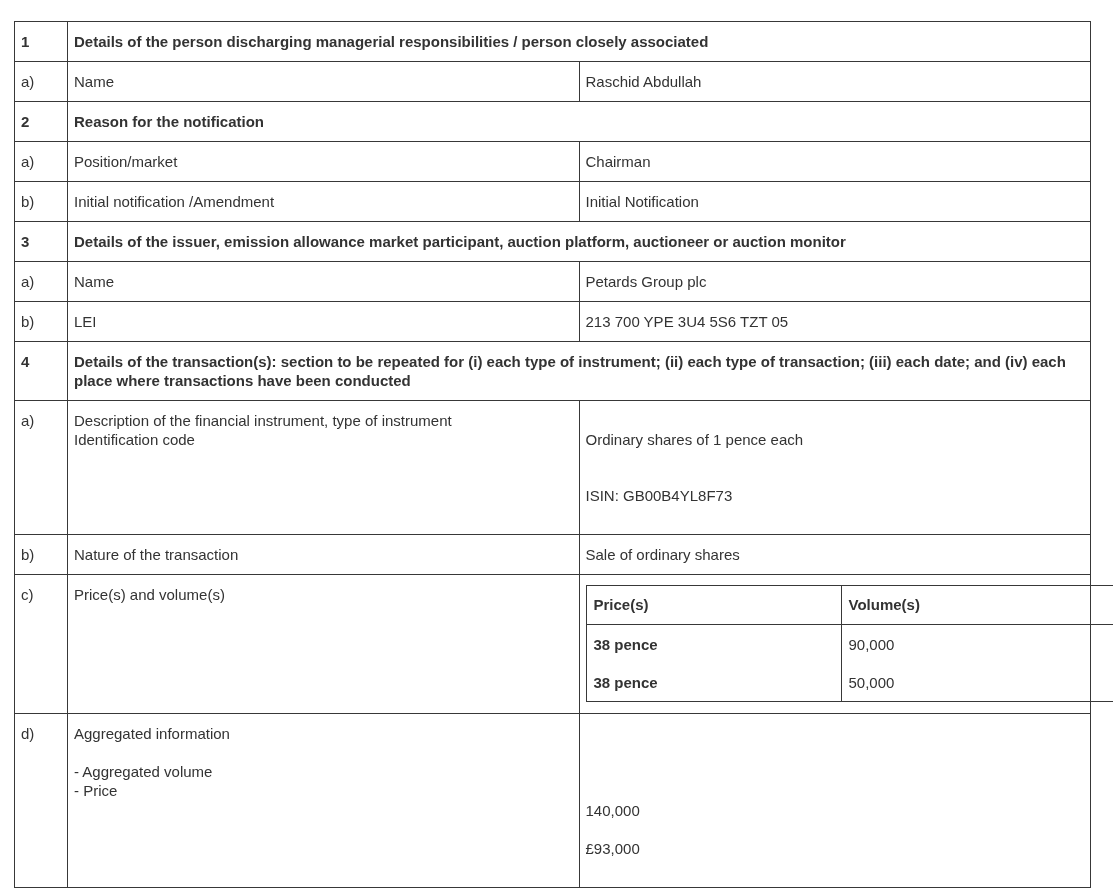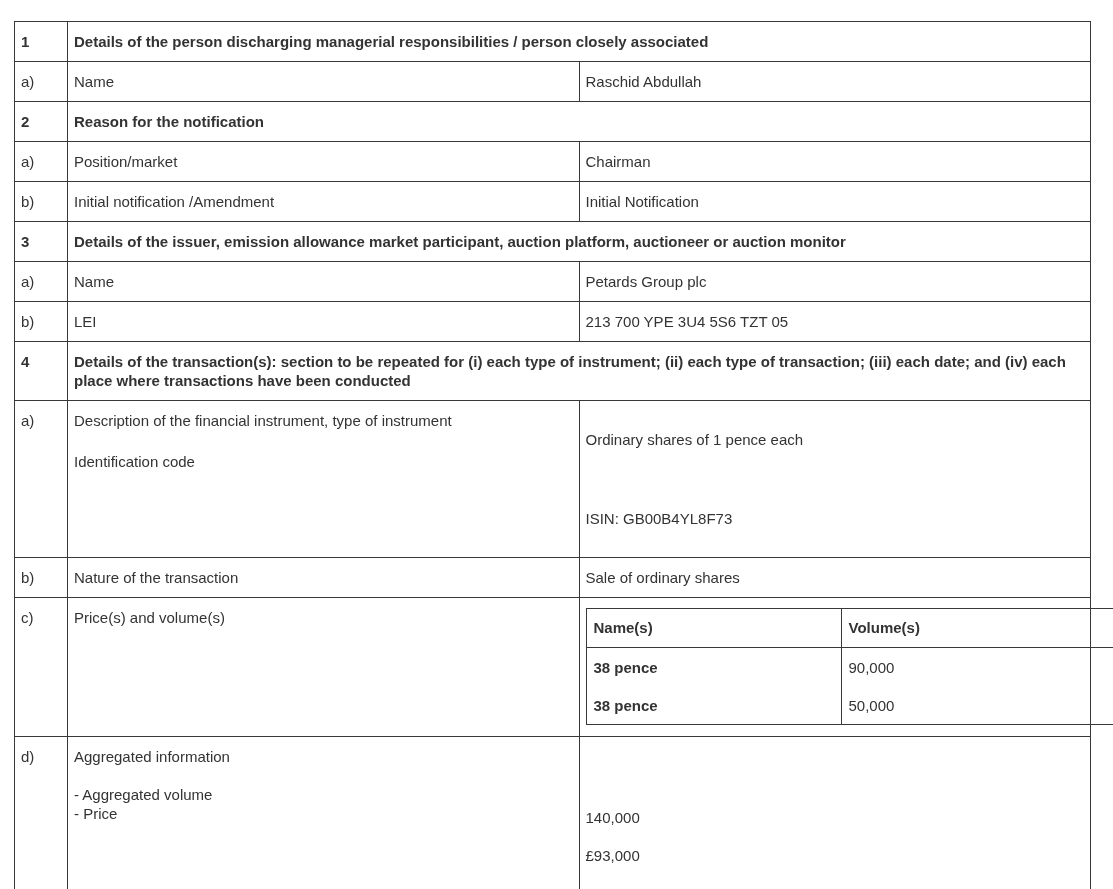--- a/index.html
+++ b/index.html
@@ -28,23 +28,23 @@
   td.num   { width: 53px; }
   td.label { width: 352px; }
   td.value { width: 672px; padding-left: 8px; white-space: pre-line; }
   tr.section td { font-weight: bold; }
   .h40  { height: 40px; }
   .h58  { height: 58px; }
   .h99  { height: 99px; }
   .h139 { height: 139px; }
   .h97  { height: 97px; }
   .mt19 { margin-top: 19px; }
-  .mt22 { margin-top: 22px; }
-  .mt38 { margin-top: 42px; }
-  .mt41 { margin-top: 41px; }
+  .mt22 { }
+  .mt38 { margin-top: 58px; }
+  .mt41 { margin-top: 18px; }
   td.pv-holder { padding: 11px 0 0 5px; }
   table.pv {
     border-collapse: collapse;
     table-layout: fixed;
     width: 538px;
   }
   table.pv td {
     border: 1px solid #383838;
     vertical-align: top;
     padding: 9px 8px 10px 7px;
@@ -123,21 +123,21 @@
     <td class="value">Sale of ordinary shares</td>
   </tr>
 
   <tr class="h139">
     <td class="num">c)</td>
     <td class="label">Price(s) and volume(s)</td>
     <td class="pv-holder">
       <table class="pv">
         <tbody>
               <tr>
-          <td class="pv-head pv-col-price">Name(s)</td>
+          <td class="pv-head pv-col-price">Price(s)</td>
           <td class="pv-head pv-col-volume">Volume(s)</td>
         </tr>
         <tr>
           <td class="pv-body pv-col-price">
             <div>38 pence</div>
             <div class="mt19">38 pence</div>
           </td>
           <td class="pv-body pv-col-volume">
             <div>90,000</div>
             <div class="mt19">50,000</div>

